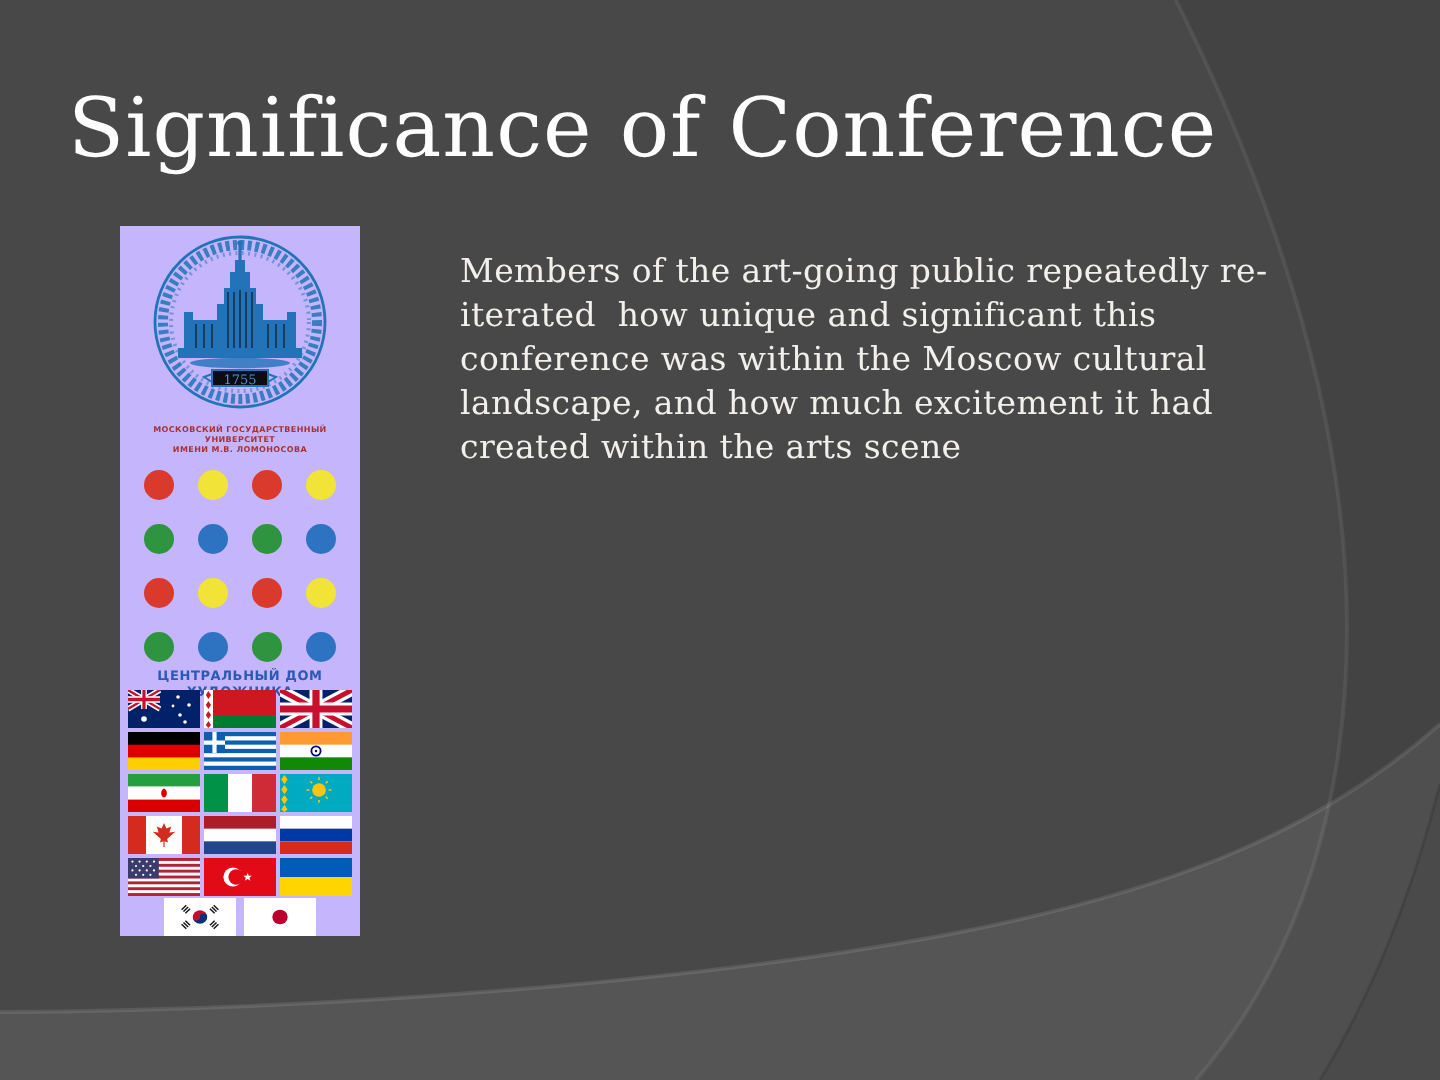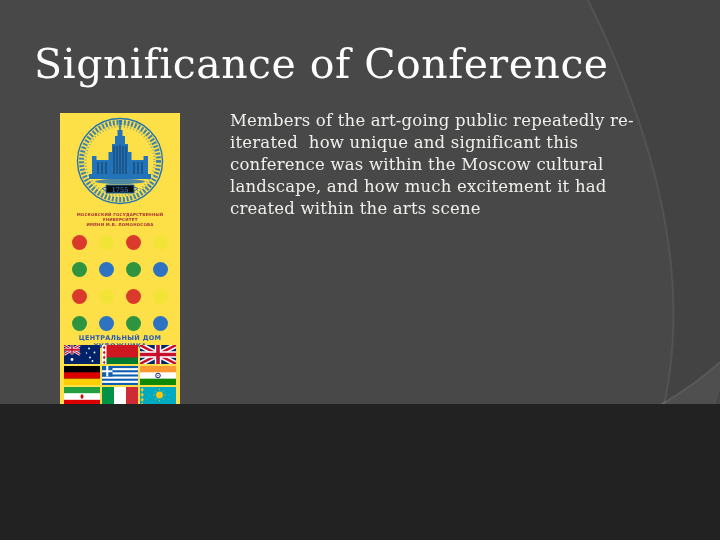--- a/index.html
+++ b/index.html
@@ -1,18 +1,18 @@
 <!DOCTYPE html>
 <html><head>
 <meta charset="utf-8">
 <style>
   html,body{margin:0;padding:0;background:#222;}
   #slide{
     position:relative;
-    width:720px;height:404px;
+    width:720px;height:540px;
     overflow:hidden;
     background:#484848;
     font-family:"DejaVu Serif","Liberation Serif",serif;
   }
   #bg-svg{position:absolute;left:0;top:0;width:720px;height:540px;}
   
   #title{
     position:absolute;left:34px;top:42px;width:660px;
     font-size:41px;letter-spacing:.5px;line-height:1.1;
     color:#fdfdfd;white-space:nowrap;
@@ -77,21 +77,21 @@
 
     <path d="M588,0 C650,125 687,255 669,378 C658,452 630,503 598,540 L720,540 L720,0 Z" fill="rgba(0,0,0,0.065)"></path>
     <path d="M588,0 C650,125 687,255 669,378 C658,452 630,503 598,540" fill="none" stroke="rgba(255,255,255,0.07)" stroke-width="2"></path>
 
     <path d="M720,392 C704,455 682,504 660,540 L720,540 Z" fill="rgba(0,0,0,0.05)"></path>
     <path d="M720,392 C704,455 682,504 660,540" fill="none" stroke="rgba(0,0,0,0.12)" stroke-width="1.5"></path>
   </svg>
 
   <div id="title" style="color: rgb(253, 253, 253);">Significance of Conference</div>
 
-  <div id="poster" style="background: #fde047;">
+  <div id="poster" style="background: #c4b5fd;">
 
     <svg id="emblem" viewBox="0 0 90 90">
       <g fill="none" stroke="#2273B8">
         <circle cx="45" cy="45" r="42.5" stroke-width="1.4"></circle>
         <circle cx="45" cy="45" r="38.5" stroke-width="5" stroke-dasharray="2 1.7" opacity="0.85"></circle>
         <circle cx="45" cy="45" r="34.5" stroke-width="2" stroke-dasharray="1 2.2" opacity="0.5"></circle>
       </g>
       <g fill="#2273B8">
         <circle cx="45" cy="5.5" r="1.4"></circle>
         <rect x="44.2" y="6.5" width="1.6" height="8"></rect>
@@ -326,17 +326,17 @@
         </div>
         <div class="flag-tile">
           <svg width="30" height="15" viewBox="0 0 36 19" preserveAspectRatio="none">
             <rect width="36" height="19" fill="#fff"></rect>
             <circle cx="18" cy="9.5" r="4.6" fill="#BC002D"></circle>
           </svg>
         </div>
       </div>
   </div>
 
-  <div id="body-text" style="color: rgb(242, 240, 236);">
+  <div id="body-text" style="color: rgb(242, 240, 236); margin-top: 15px;">
     <p id="para1">Members of the art-going public repeatedly re-iterated  how unique and significant this conference was within the Moscow cultural landscape, and how much excitement it had created within the arts scene</p>
   </div>
 
 </div>
 
 </body></html>

